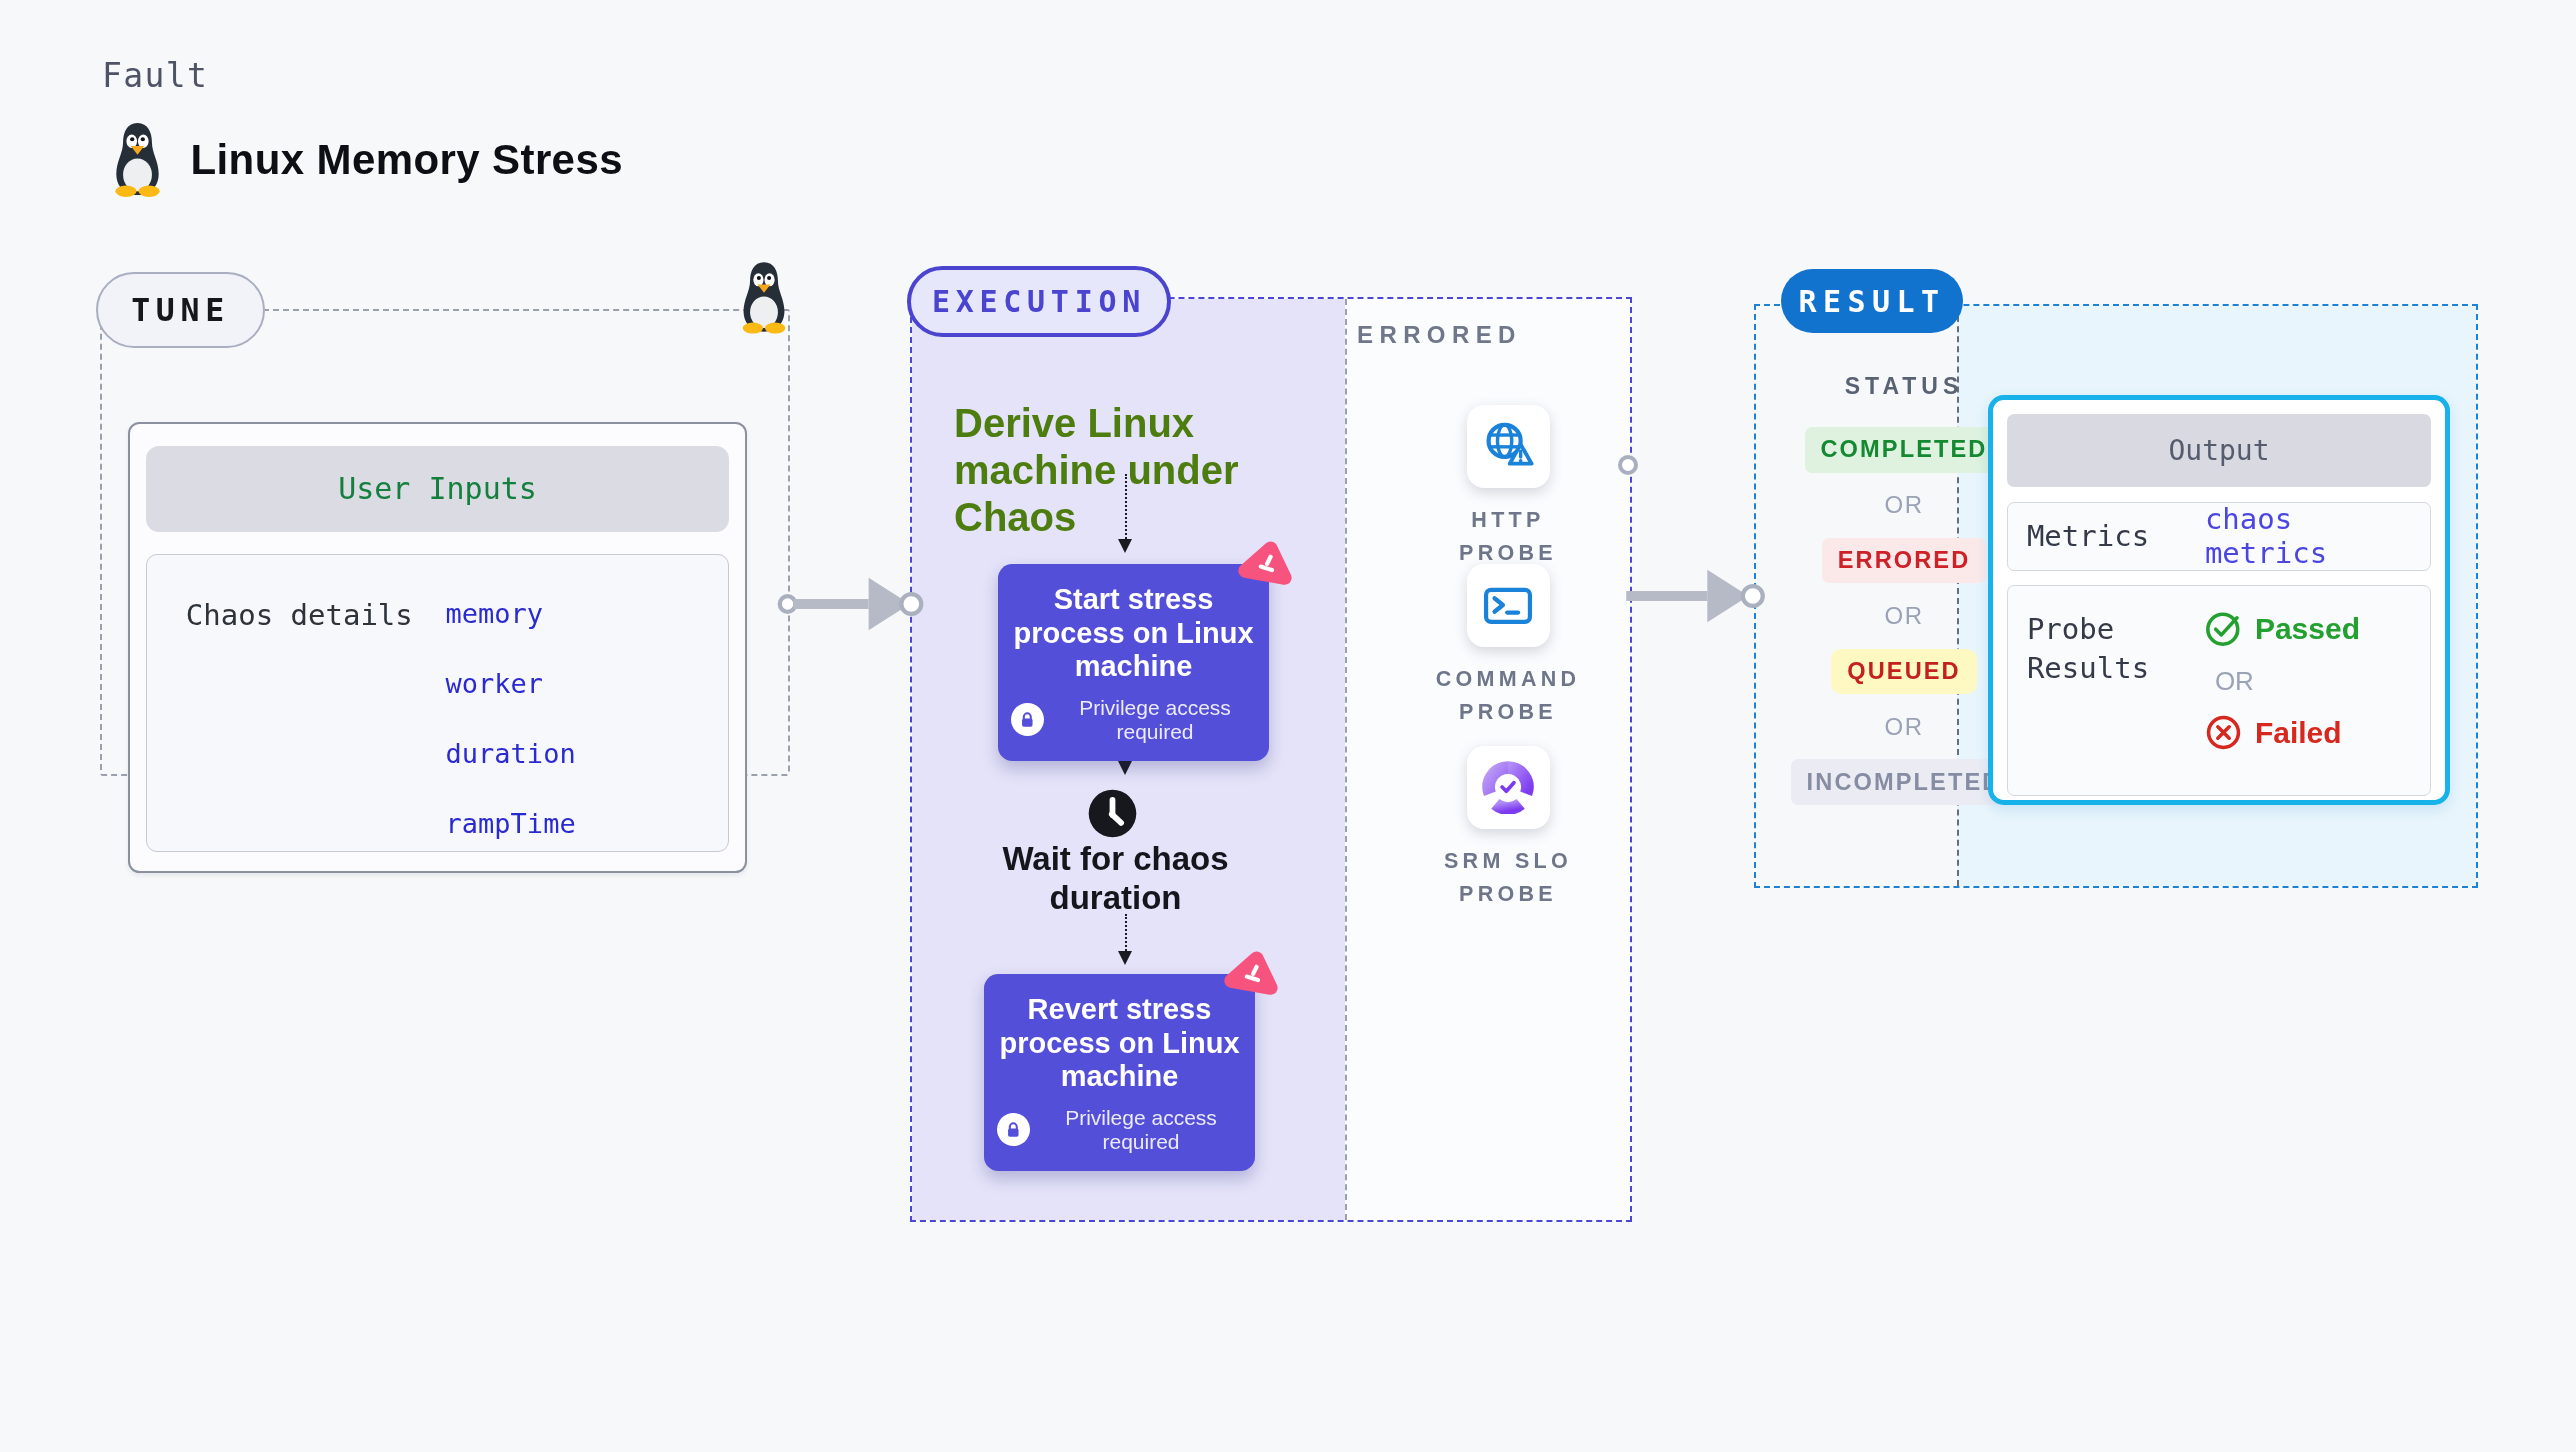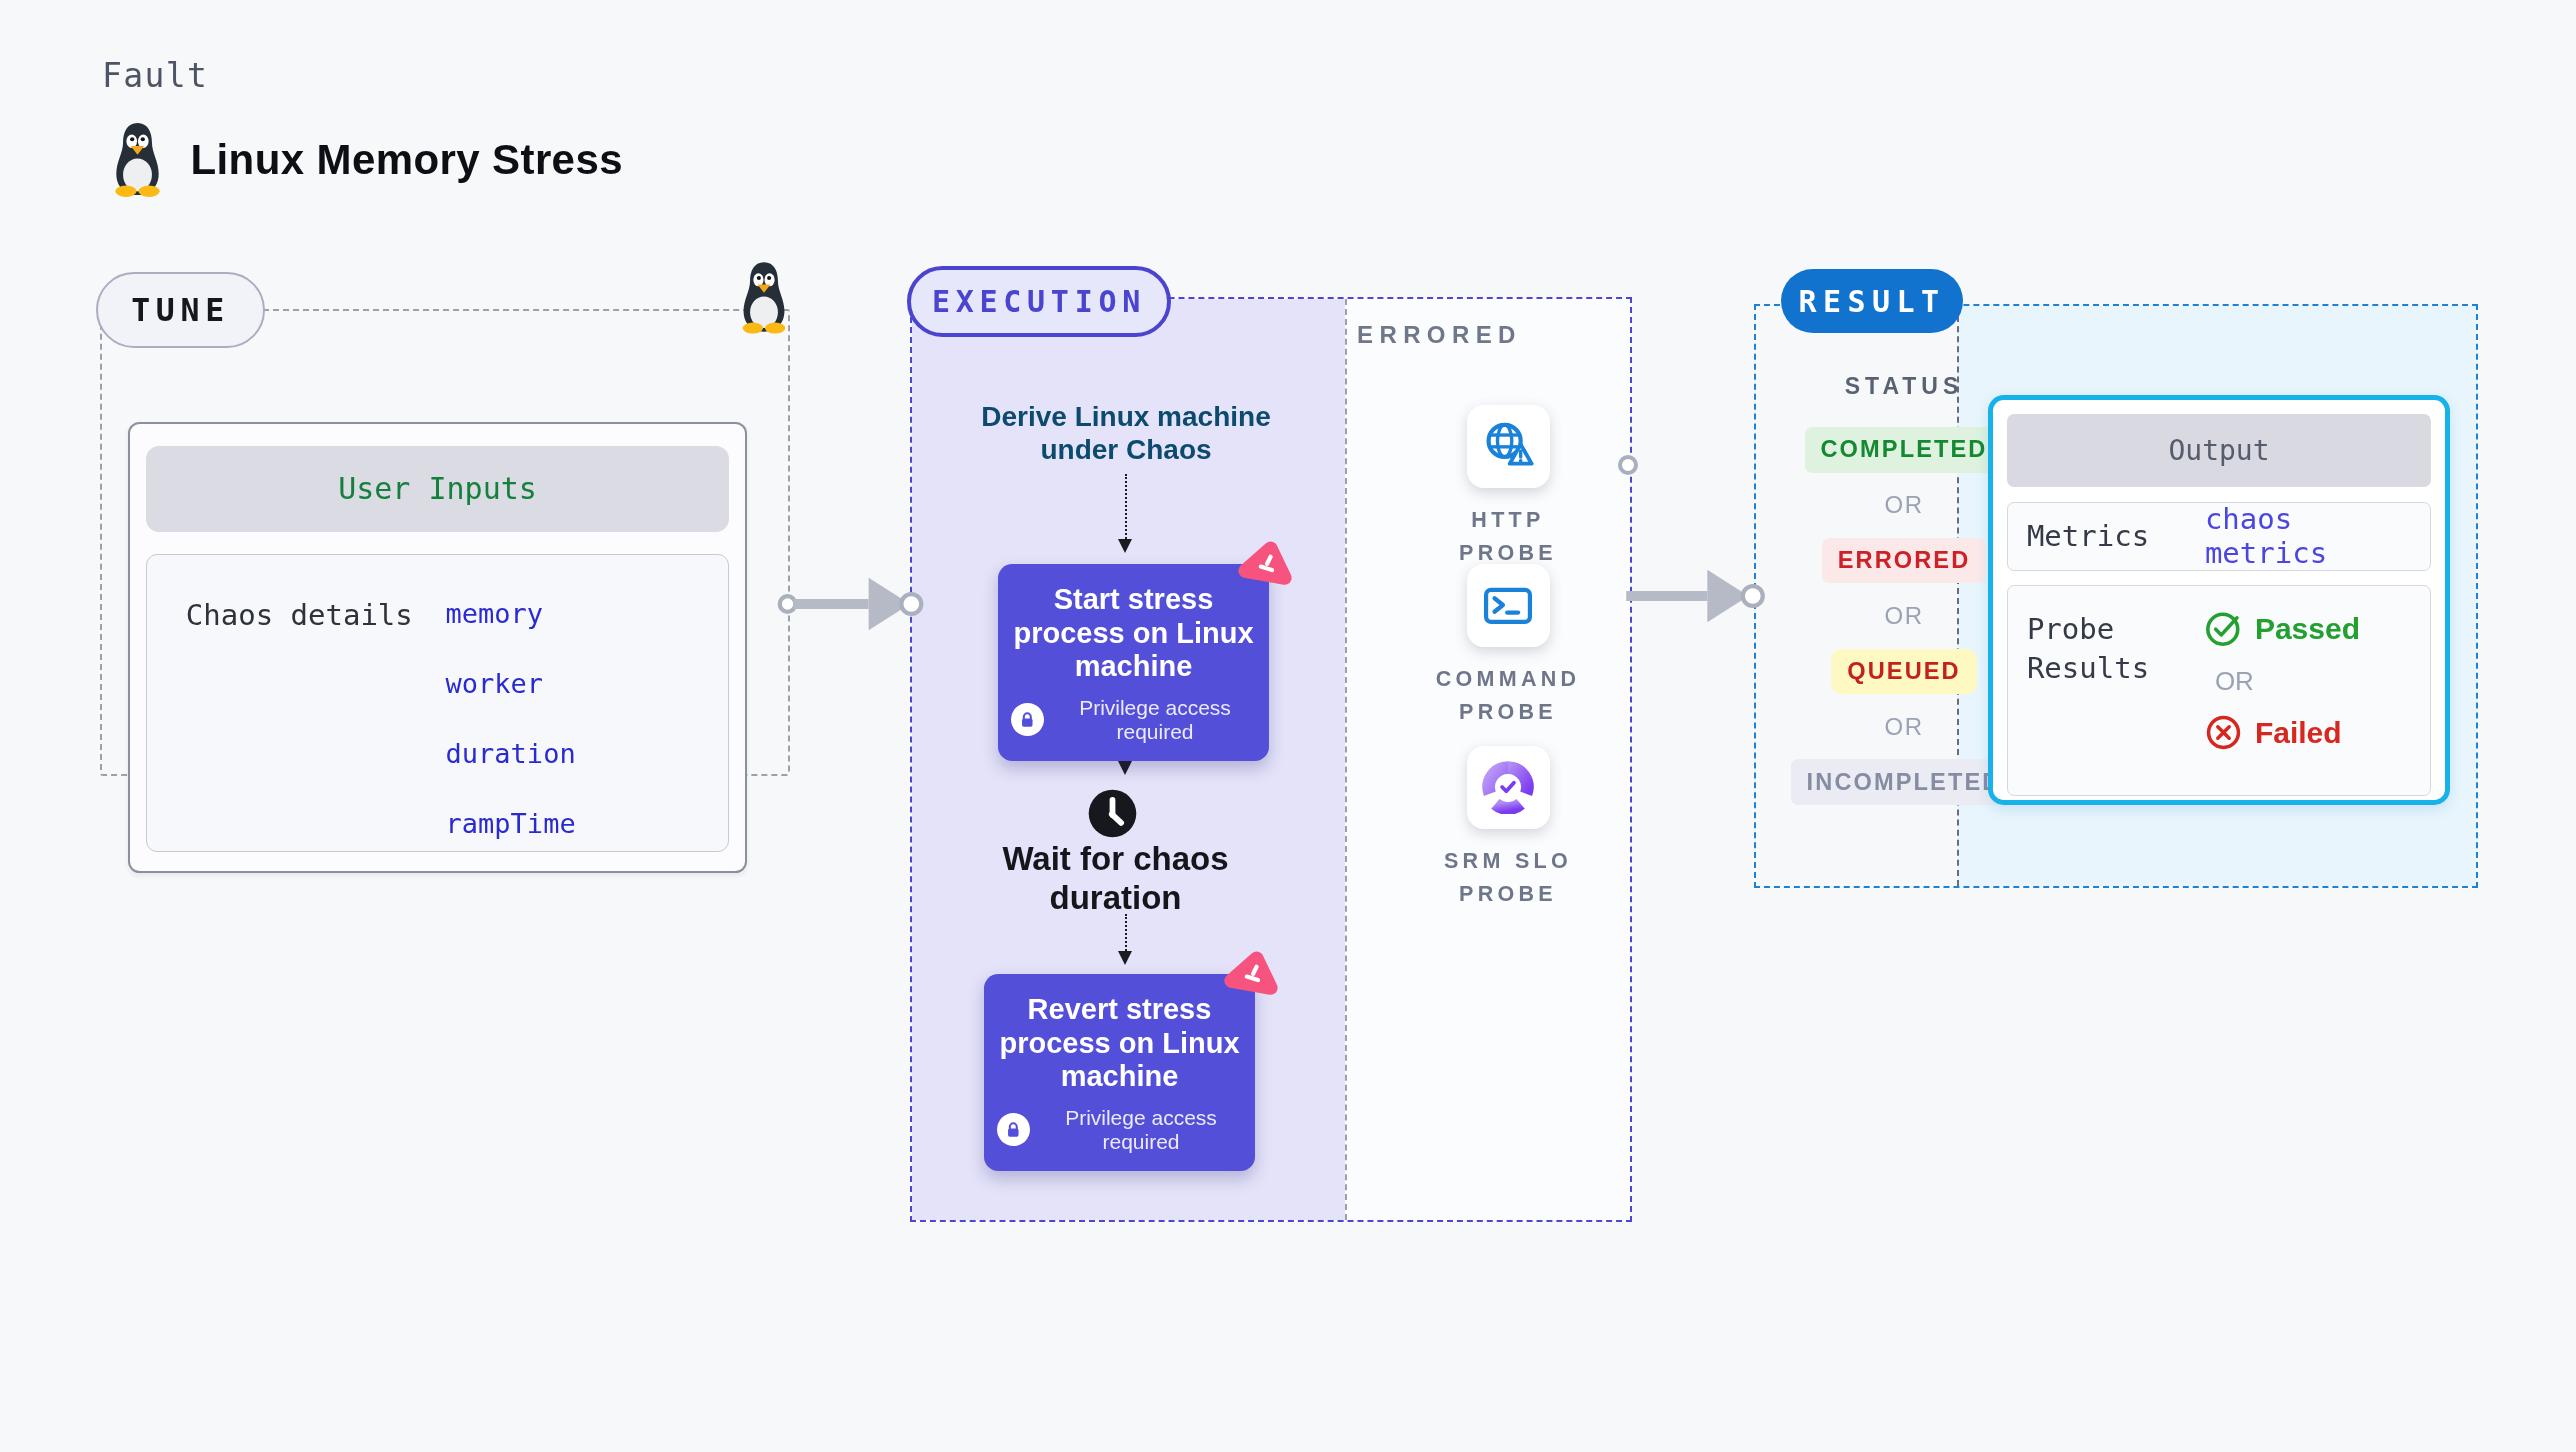--- a/index.html
+++ b/index.html
@@ -36,22 +36,22 @@
   .chaos-row{display:flex;}
   .chaos-label{font-family:"DejaVu Sans Mono",monospace;font-size:29px;color:#2e323b;width:244px;}
   .chaos-values{display:flex;flex-direction:column;gap:39px;margin-left:15.8px;}
   .chaos-values span{font-family:"DejaVu Sans Mono",monospace;font-size:27px;color:#2a2ad1;cursor:pointer;}
 
   
   .exec-box{position:absolute;left:910px;top:297px;width:718px;height:921px;
             border:2.1px dashed #4b46d3;background:#fbfcfe;}
   .exec-left{position:absolute;left:0;top:0;bottom:0;width:433px;background:#e4e3f9;}
   .probes-sep{position:absolute;left:433px;top:0;bottom:0;border-left:2.1px dashed #9aa1ad;}
-  .derive-text{position:absolute;left:954px;top:400px;width:344px;text-align:center;
-            font-size:28px;font-weight:bold;color:#0c4a6e;line-height:1.18;z-index:2;}
+  .derive-text{position:absolute;left:954px;top:400px;width:344px;
+            font-size:40px;font-weight:bold;color:#4d7c0f;line-height:1.18;z-index:2;}
   .wait-text{position:absolute;left:976px;top:840px;width:279px;text-align:center;
             font-size:33px;font-weight:bold;color:#14161c;line-height:1.18;z-index:2;}
   .varrow{position:absolute;width:0;border-left:2.9px dotted #191b21;z-index:2;}
   .varrow::after{content:"";position:absolute;left:-8.6px;bottom:-14.3px;width:0;height:0;
             border:7.9px solid transparent;border-top:14.3px solid #191b21;}
   .task-box{position:absolute;width:271px;background:#544fd8;border-radius:14.3px;color:#fff;
             text-align:center;padding:18.6px 13px 17px;box-sizing:border-box;z-index:3;cursor:pointer;
             box-shadow:0 7.2px 15.8px rgba(40,40,120,.25);}
   .task-title{font-size:29px;font-weight:bold;line-height:1.17;}
   .priv-row{margin-top:11.5px;display:flex;align-items:center;justify-content:center;gap:10px;}

